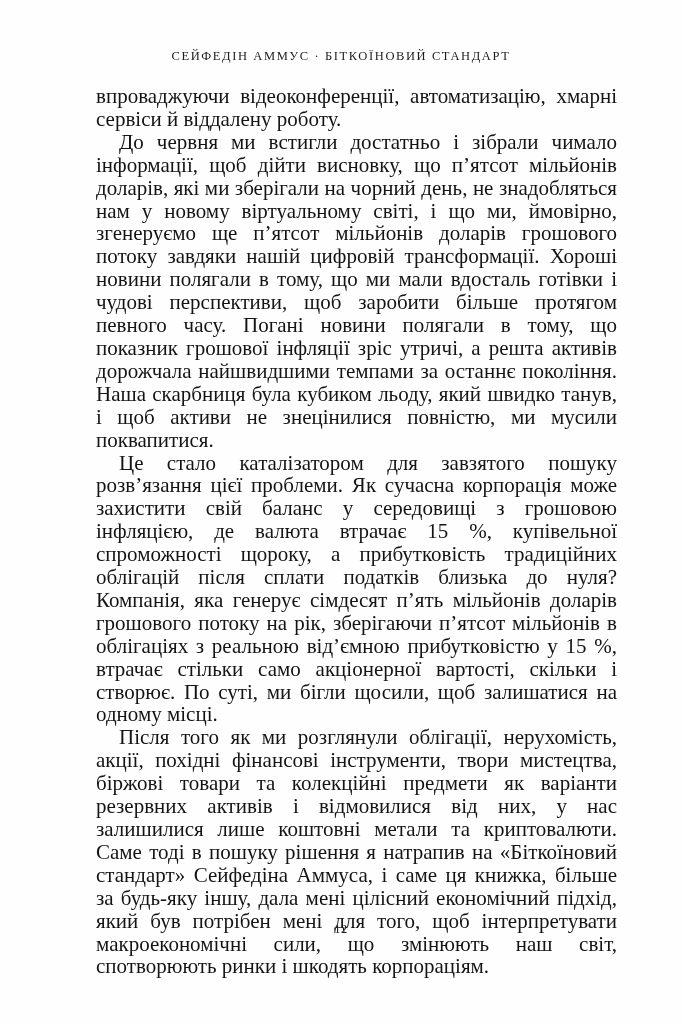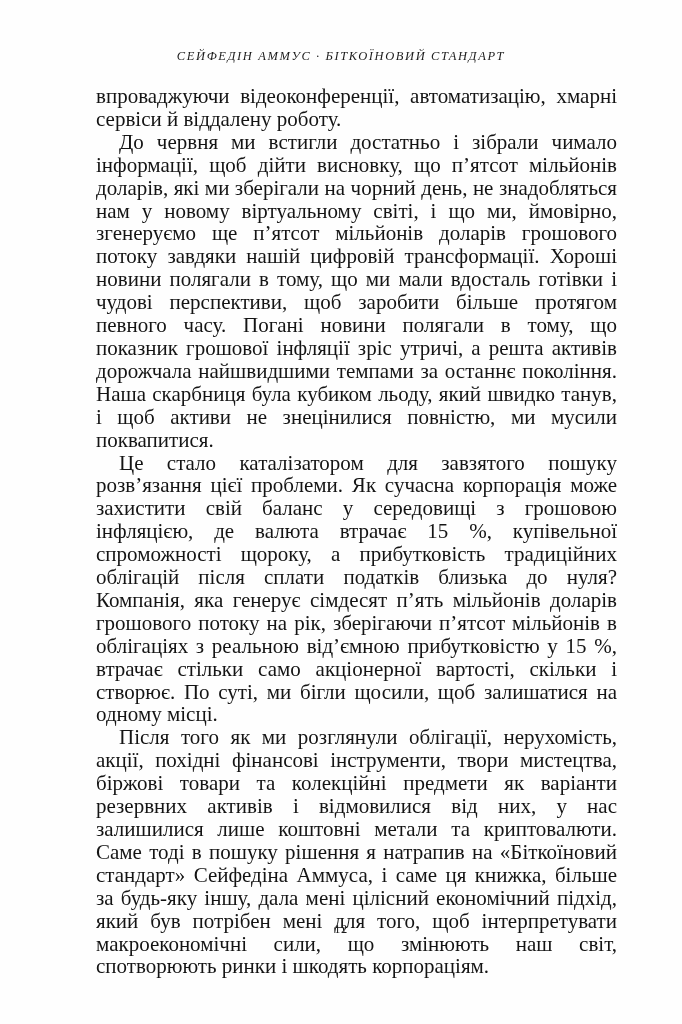--- a/index.html
+++ b/index.html
@@ -20,21 +20,20 @@
   .running-head {
     position: absolute;
     top: 49px;
     left: 0;
     right: 0;
     text-align: center;
     font-size: 12.5px;
     letter-spacing: 1.6px;
     color: #1c1c1c;
     white-space: nowrap;
-    font-style: italic;
   }
   .body-text {
     position: absolute;
     top: 85px;
     left: 96px;
     width: 521px;
     font-size: 21px;
     line-height: 22.9px;
     text-align: justify;
     hyphens: auto;

